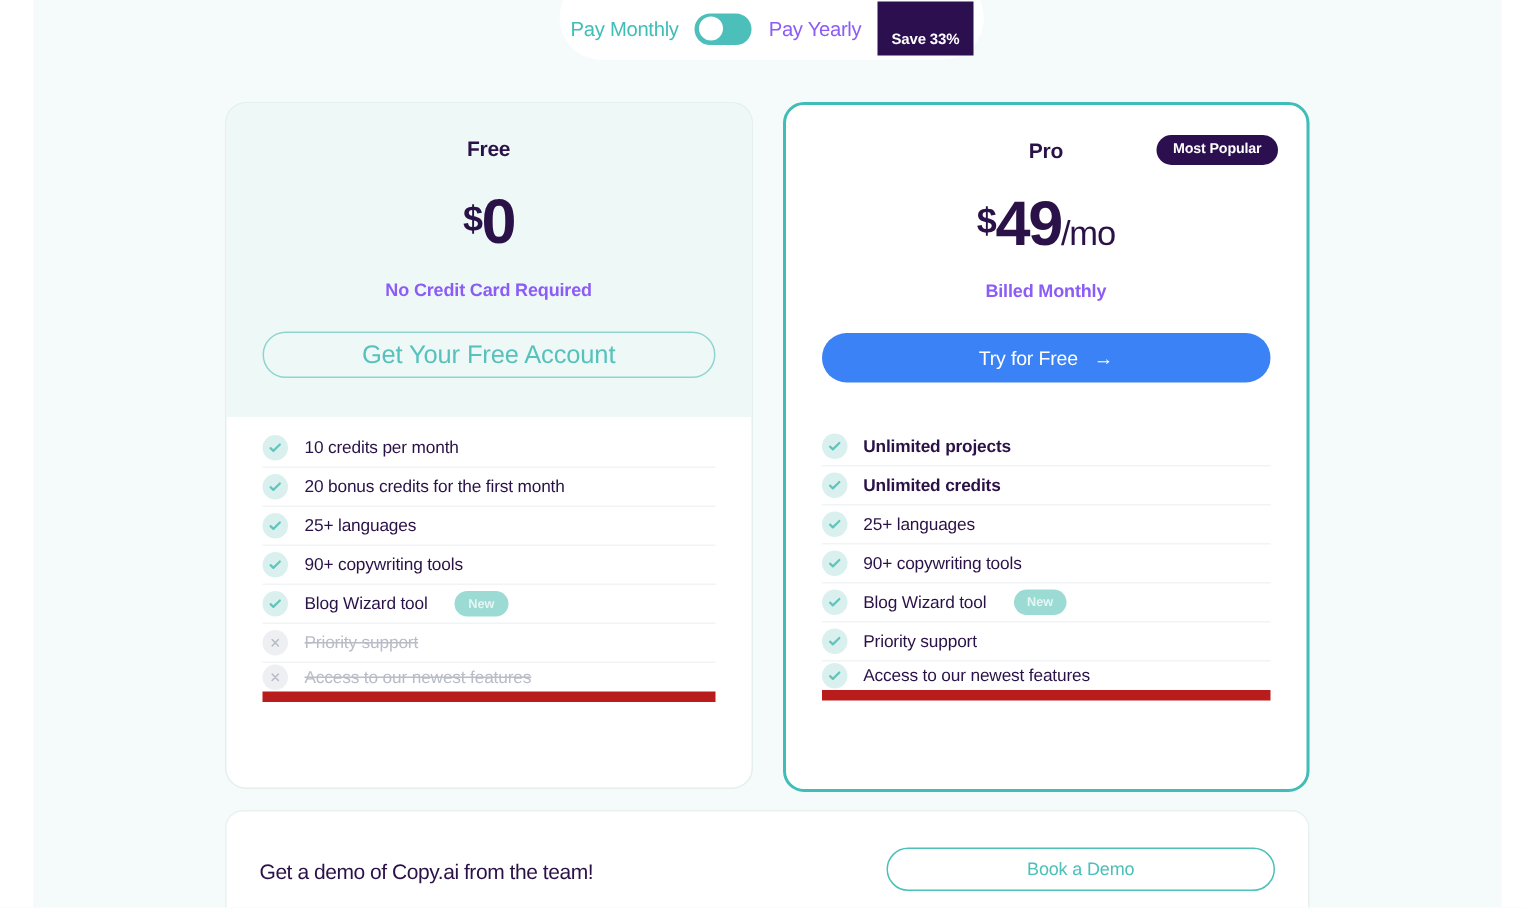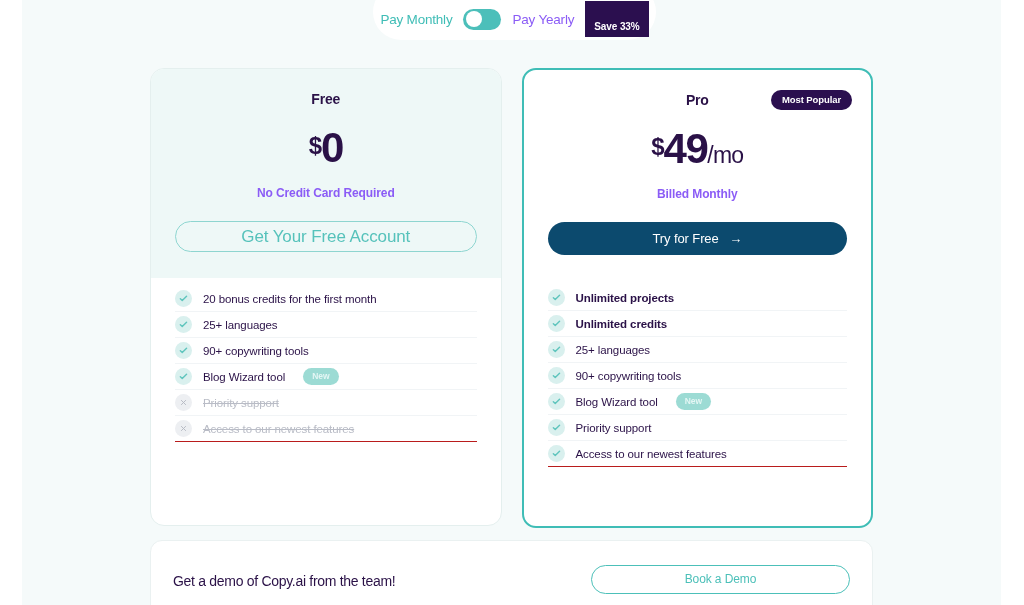--- a/index.html
+++ b/index.html
@@ -185,21 +185,21 @@
     line-height: 29px;
     text-align: center;
     white-space: nowrap;
   }
   .cta.outline {
     background: transparent;
     border: 1px solid #8ed5d0;
     color: #56c2bb;
   }
   .cta.solid {
-    background: #0c4a6e;
+    background: #3b82f6;
     border: none;
     color: #ffffff;
     height: 33px;
     line-height: 33px;
     border-radius: 17px;
     font-size: 13px;
   }
 
   
   .features {
@@ -211,21 +211,21 @@
     display: flex;
     align-items: center;
     gap: 11px;
     height: 26px;
     border-bottom: 1px solid #f1f4f6;
     font-size: 11.5px;
     color: #2a1147;
     letter-spacing: -0.1px;
     white-space: nowrap;
   }
-  .feat:last-child { border-bottom: 1px solid #b91c1c; }
+  .feat:last-child { border-bottom: 7px solid #b91c1c; }
 
   .feat .mark {
     flex: 0 0 auto;
     width: 17px;
     height: 17px;
     border-radius: 50%;
     display: flex;
     align-items: center;
     justify-content: center;
   }
@@ -326,20 +326,28 @@
         <button class="cta outline">Get Your Free Account</button>
       </div>
 
       <div class="features">
         <div class="feat">
           <span class="mark yes">
             <svg width="9" height="9" viewBox="0 0 10 10">
                 <path d="M1.5 5.3 L3.6 7.3 L8.4 2.6" fill="none" stroke="#5fc5bd" stroke-width="1.6" stroke-linecap="round" stroke-linejoin="round"></path>
               </svg>
           </span>
+          <span class="feat-text">10 credits per month</span>
+        </div>
+        <div class="feat">
+          <span class="mark yes">
+            <svg width="9" height="9" viewBox="0 0 10 10">
+                <path d="M1.5 5.3 L3.6 7.3 L8.4 2.6" fill="none" stroke="#5fc5bd" stroke-width="1.6" stroke-linecap="round" stroke-linejoin="round"></path>
+              </svg>
+          </span>
           <span class="feat-text">20 bonus credits for the first month</span>
         </div>
         <div class="feat">
           <span class="mark yes">
             <svg width="9" height="9" viewBox="0 0 10 10">
                 <path d="M1.5 5.3 L3.6 7.3 L8.4 2.6" fill="none" stroke="#5fc5bd" stroke-width="1.6" stroke-linecap="round" stroke-linejoin="round"></path>
               </svg>
           </span>
           <span class="feat-text">25+ languages</span>
         </div>

